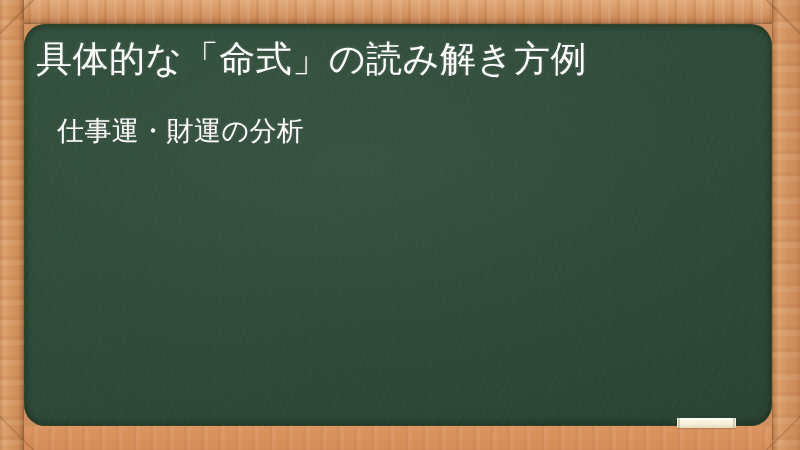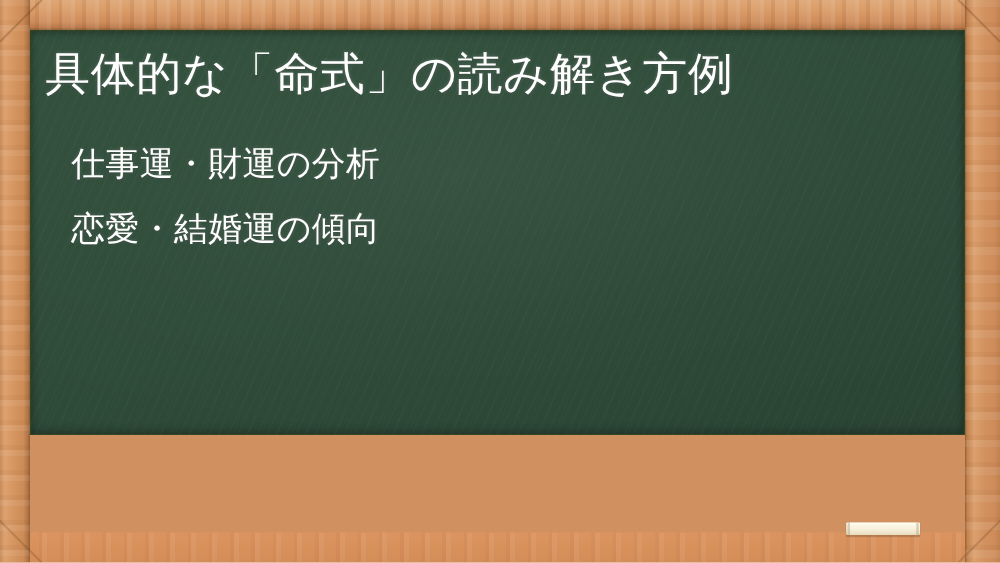--- a/index.html
+++ b/index.html
@@ -127,33 +127,34 @@
     background: linear-gradient(45deg, rgba(0,0,0,0) 46%, rgba(110,62,26,.30) 49%, rgba(0,0,0,0) 52%); }
   .mitre.br { right: 0; bottom: 0;
     background: linear-gradient(-45deg, rgba(0,0,0,0) 46%, rgba(110,62,26,.30) 49%, rgba(0,0,0,0) 52%); }
 
   
   #board {
     position: absolute;
     left: 24px;
     top: 24px;
     width: 748px;
-    height: 324px;
+    height: 402px;
     background:
       radial-gradient(130% 120% at 46% 36%,
         rgba(255,255,255,.045) 0%,
         rgba(255,255,255,.012) 34%,
         rgba(0,0,0,.00) 58%,
         rgba(0,0,0,.10) 100%),
       linear-gradient(160deg, #31503C 0%, #2E4A38 48%, #2A4433 100%);
     box-shadow:
       inset 0 0 0 1px rgba(52,70,36,.85),
       inset 0 2px 7px rgba(0,0,0,.30),
       inset 0 -3px 8px rgba(0,0,0,.22);
     overflow: hidden;
+    border-radius: 21px;
   }
 
   
   #board::after {
     content: "";
     position: absolute;
     inset: 0;
     pointer-events: none;
     background:
       repeating-linear-gradient(115deg,
@@ -252,21 +253,20 @@
   </div>
 
   <div id="board">
 
     <div class="board-text">
 
       <div id="title">具体的な「命式」の読み解き方例</div>
 
       <div id="bullets">
         <div class="bullet-line">仕事運・財運の分析</div>
-        <div class="bullet-line">恋愛・結婚運の傾向</div>
       </div>
 
     </div>
   </div>
 
   <div id="chalk"></div>
 
 </div>
 
 </body></html>

